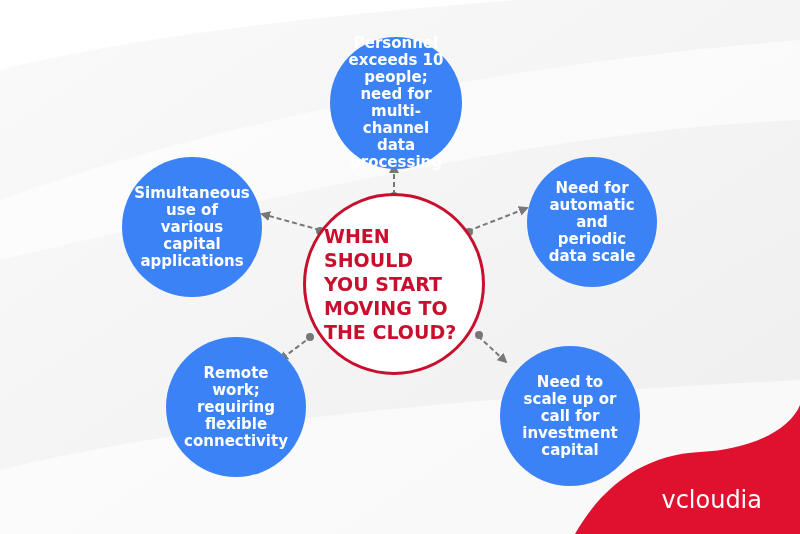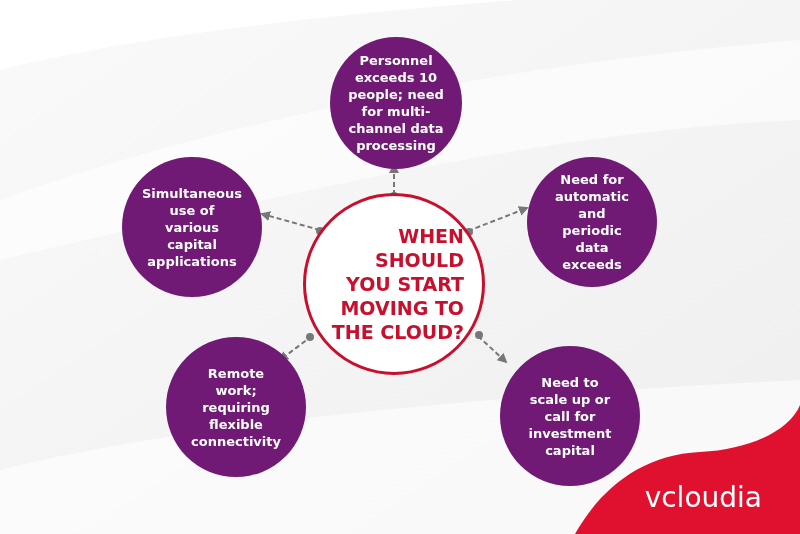--- a/index.html
+++ b/index.html
@@ -1,26 +1,26 @@
 <!DOCTYPE html>
 <html><head>
 <meta charset="utf-8">
 <style>
   html, body { margin:0; padding:0; }
   body { width:800px; height:534px; overflow:hidden; position:relative;
          font-family:"DejaVu Sans", sans-serif; background:#f4f4f4; }
   .bg { position:absolute; inset:0; }
-  .node { position:absolute; border-radius:50%; background:#701a75;
+  .node { position:absolute; border-radius:50%; background:#3b82f6;
           display:flex; align-items:center; justify-content:center; text-align:center;
-          color:#fff; font-weight:bold; font-size:13px; line-height:17px; box-sizing:border-box; padding:0 14px; }
+          color:#fff; font-weight:bold; font-size:15px; line-height:17px; box-sizing:border-box; padding:0 14px; }
   .center { position:absolute; border-radius:50%; background:#fff; border:3px solid #c8102e;
-            display:flex; align-items:center; justify-content:center; text-align:right;
+            display:flex; align-items:center; justify-content:center; text-align:left;
             color:#c8102e; font-weight:bold; font-size:19px; line-height:24px; box-sizing:border-box; padding:0 10px; }
   .connectors { position:absolute; inset:0; pointer-events:none; }
-  .brand { position:absolute; right:38px; bottom:20px; color:#fff; font-size:28px;
+  .brand { position:absolute; right:38px; bottom:20px; color:#fff; font-size:24px;
            font-family:"DejaVu Sans", sans-serif; letter-spacing:0px; font-weight:normal; }
 </style>
 </head>
 <body>
 
 <svg class="bg" width="800" height="534" viewBox="0 0 800 534">
   <defs>
     <linearGradient id="g1" x1="0" y1="0" x2="1" y2="1">
       <stop offset="0" stop-color="#fafafa"></stop>
       <stop offset="1" stop-color="#eeeeee"></stop>
@@ -57,21 +57,21 @@
 
 <div class="node" style="left:330px; top:37px; width:132px; height:132px;">
   <span>Personnel exceeds 10 people; need for multi-channel data processing</span>
 </div>
 
 <div class="node" style="left:122px; top:157px; width:140px; height:140px; padding:0 22px;">
   <span>Simultaneous use of various capital applications</span>
 </div>
 
 <div class="node" style="left:527px; top:157px; width:130px; height:130px; padding:0 20px;">
-  <span>Need for automatic and periodic data exceeds</span>
+  <span>Need for automatic and periodic data scale</span>
 </div>
 
 <div class="node" style="left:166px; top:337px; width:140px; height:140px; padding:0 26px;">
   <span>Remote work; requiring flexible connectivity</span>
 </div>
 
 <div class="node" style="left:500px; top:346px; width:140px; height:140px; padding:0 26px;">
   <span>Need to scale up or call for investment capital</span>
 </div>
 

